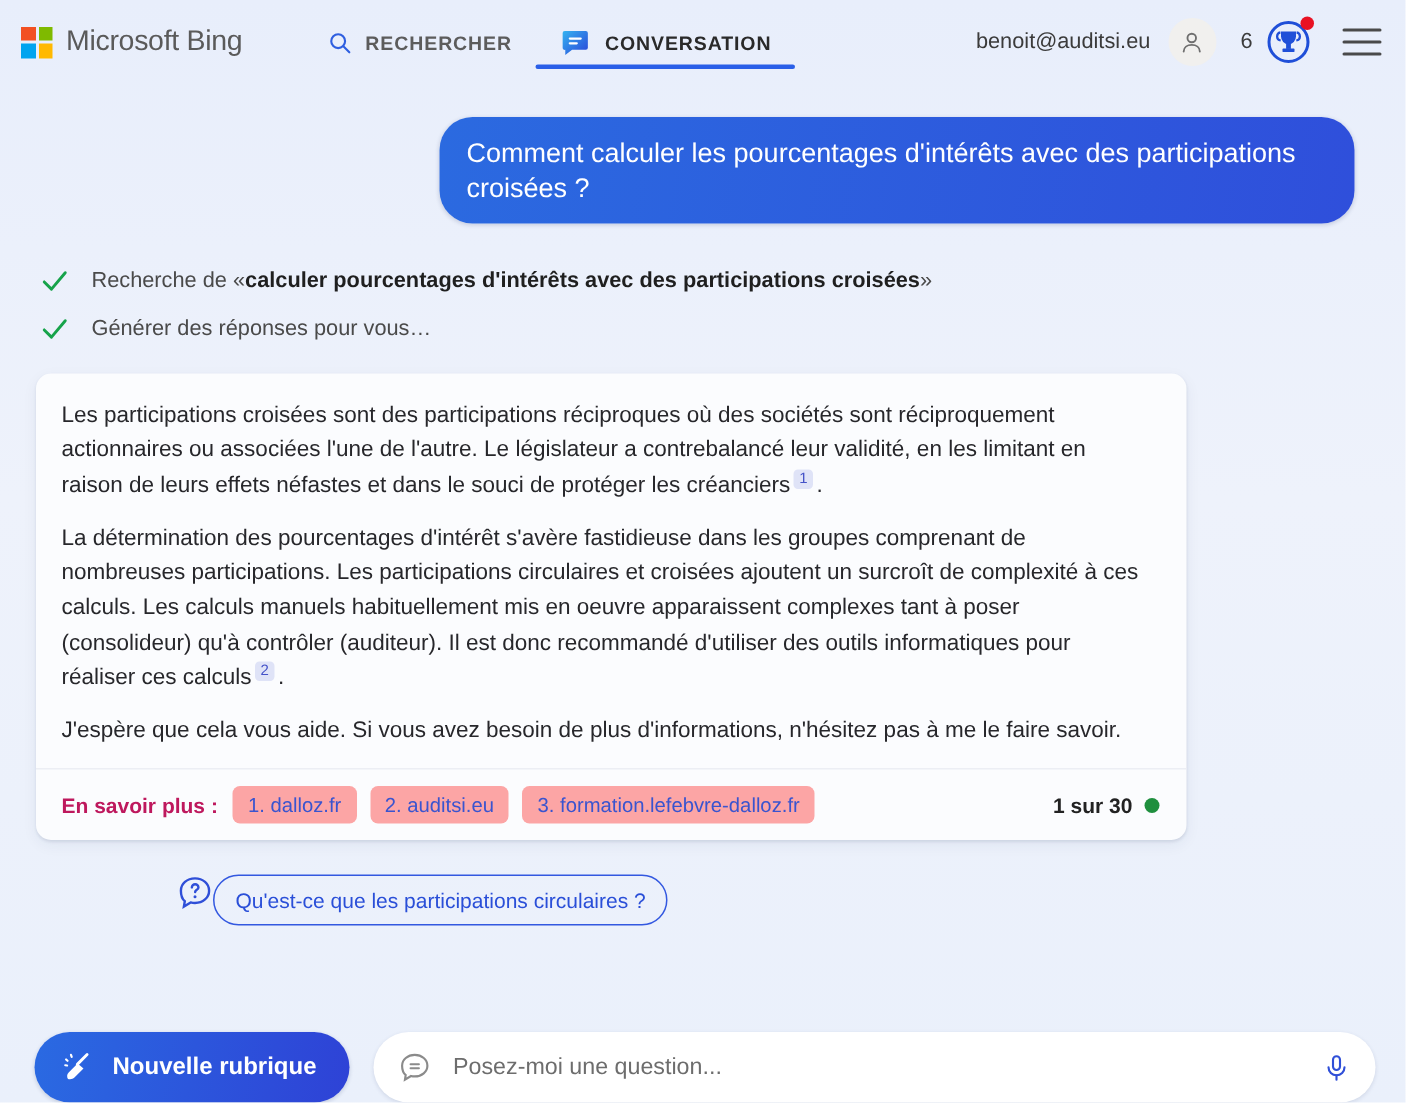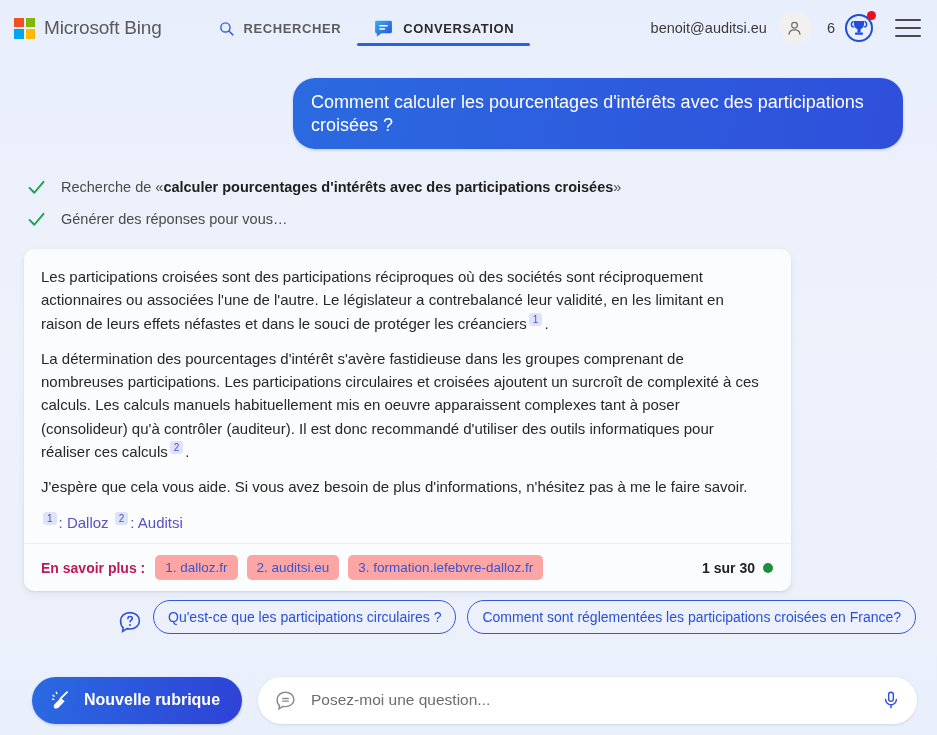--- a/index.html
+++ b/index.html
@@ -108,35 +108,35 @@
     background:#fca5a5; color:#3a54cf;
     font-size:13.5px; padding:5px 10px; border-radius:5px;
     margin-right:9px; cursor:pointer; white-space:nowrap;
   }
   .counter { margin-left:auto; display:flex; align-items:center; gap:8px; }
   .counter-text { font-size:14px; font-weight:bold; color:#222; }
   .green-dot { width:10px; height:10px; border-radius:50%; background:#1f8f3e; }
 
   
   .suggest-row {
-    display:flex; align-items:flex-end; gap:11px;
-    padding: 9px 0 0 118px;
+    display:flex; align-items:flex-start; 
+    padding: 23px 0 0 118px;
   }
   .q-ico { width:24px; height:24px; flex:none; }
   .suggest {
     border:1.4px solid #3358e0; color:#2a4fd8;
     background:transparent;
     font-size:14px; padding:8px 14px; border-radius:20px;
     cursor:pointer; white-space:nowrap;
   }
 
   
   .bottom {
     position:absolute; left:0; right:0; bottom:0; height:70px;
-    display:flex; align-items:center; padding: 0 20px 0 32px; gap:16px;
+    display:flex; align-items:flex-end; padding: 0 20px 0 23px; gap:16px;
   }
   .new-topic {
     display:flex; align-items:center; gap:11px;
     background: linear-gradient(100deg, #2a6ae2 0%, #2e42d6 100%);
     color:#fff; font-size:16px; font-weight:bold;
     padding:0 22px 0 18px; height:47px; border-radius:24px;
     cursor:pointer; border:none;
     box-shadow:0 1px 3px rgba(20,40,90,.2);
   }
   .broom-ico { width:23px; height:23px; flex:none; }
@@ -244,21 +244,20 @@
 
 <div class="card">
   <div class="card-body">
 
     <p class="para"><span>Les participations croisées sont des participations réciproques où des sociétés sont réciproquement actionnaires ou associées l'une de l'autre. Le législateur a contrebalancé leur validité, en les limitant en raison de leurs effets néfastes et dans le souci de protéger les créanciers</span><sup class="cite">1</sup><span>.</span></p>
 
     <p class="para"><span>La détermination des pourcentages d'intérêt s'avère fastidieuse dans les groupes comprenant de nombreuses participations. Les participations circulaires et croisées ajoutent un surcroît de complexité à ces calculs. Les calculs manuels habituellement mis en oeuvre apparaissent complexes tant à poser (consolideur) qu'à contrôler (auditeur). Il est donc recommandé d'utiliser des outils informatiques pour réaliser ces calculs</span><sup class="cite">2</sup><span>.</span></p>
 
     <p class="para">J'espère que cela vous aide. Si vous avez besoin de plus d'informations, n'hésitez pas à me le faire savoir.</p>
 
-    <div class="sources-line"><sup class="cite">1</sup><span>: </span><span class="src-name">Dalloz</span> <sup class="cite">2</sup><span>: </span><span class="src-name">Auditsi</span></div>
   </div>
 
   <div class="card-footer">
     <span class="more-label">En savoir plus :</span>
     <span class="chip">1. dalloz.fr</span>
     <span class="chip">2. auditsi.eu</span>
     <span class="chip">3. formation.lefebvre-dalloz.fr</span>
     <div class="counter">
       <span class="counter-text">1 sur 30</span>
       <span class="green-dot"></span>
@@ -266,21 +265,20 @@
   </div>
 </div>
 
 <div class="suggest-row">
   <svg class="q-ico" viewBox="0 0 24 24" fill="none">
     <path d="M12 2.6c5.3 0 9.4 3.6 9.4 8.2 0 4.6-4.1 8.2-9.4 8.2-1 0-2-.13-2.9-.37L4.6 21.4l.6-3.6C3.4 16.3 2.6 13.9 2.6 10.8c0-4.6 4.1-8.2 9.4-8.2z" stroke="#2f4fd8" stroke-width="1.6"></path>
     <path d="M9.9 8.6c0-1.2 1-2.1 2.2-2.1s2.2.9 2.2 2.1c0 1.6-2.2 1.6-2.2 3.1" stroke="#2f4fd8" stroke-width="1.6" stroke-linecap="round"></path>
     <circle cx="12" cy="14.9" r="1" fill="#2f4fd8"></circle>
   </svg>
   <button class="suggest">Qu'est-ce que les participations circulaires ?</button>
-  <button class="suggest">Comment sont réglementées les participations croisées en France?</button>
 </div>
 
 <div class="bottom">
   <button class="new-topic">
     <svg class="broom-ico" viewBox="0 0 24 24" fill="none">
       <path d="M17.8 3.2 11 10" stroke="#fff" stroke-width="2" stroke-linecap="round"></path>
       <path d="M11.2 9.4 5 15.6c-1.4 1.4-1.3 3.2-.5 4.6 1.6.4 3.3.2 4.5-1l6.3-6.3-4.1-3.5z" fill="#fff"></path>
       <path d="M3.2 6.6l1 .9M6.6 3.4l.5 1.4M2.6 10.6l1.3.2" stroke="#fff" stroke-width="1.5" stroke-linecap="round"></path>
     </svg>
     <span>Nouvelle rubrique</span>

